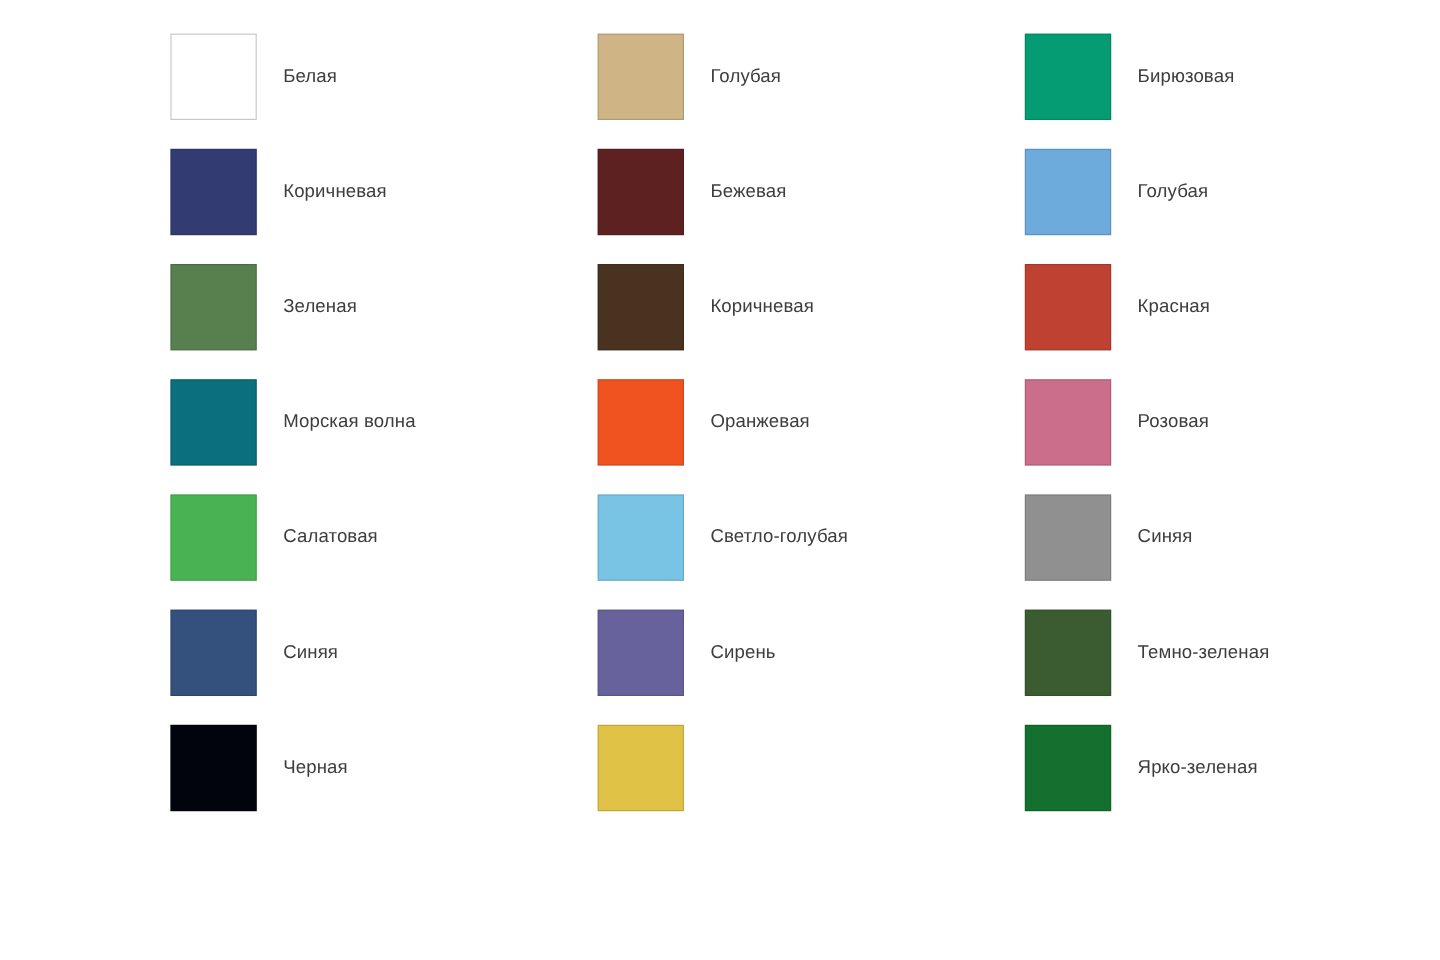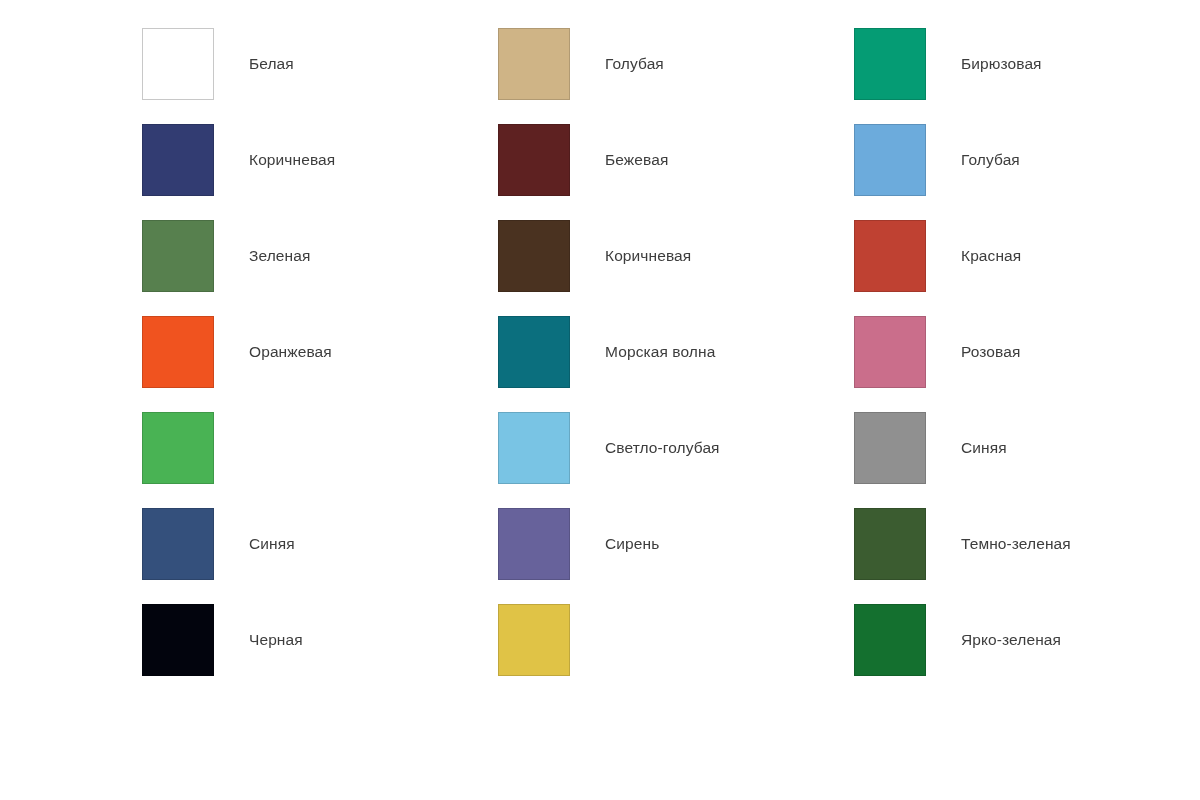--- a/index.html
+++ b/index.html
@@ -24,21 +24,21 @@
   }
   .grid {
     display: grid;
     grid-template-columns: 356px 356px 356px;
     grid-auto-rows: 96px;
     margin-left: 142px;
   }
   .swatch-item {
     display: flex;
     align-items: flex-start;
-    gap: 16px;
+    gap: 3px;
   }
   .chip {
     width: 72px;
     height: 72px;
     flex: 0 0 72px;
     box-sizing: border-box;
     border: 1px solid rgba(0, 0, 0, 0.14);
   }
   .chip.light {
     border: 1px solid #c8c8c8;
@@ -88,33 +88,34 @@
       </div>
       <div class="swatch-item">
         <div class="chip" title="Коричневая" style="background-color: rgb(74, 50, 32);"></div>
         <div class="chip-label">Коричневая</div>
       </div>
       <div class="swatch-item">
         <div class="chip" title="Красная" style="background-color: rgb(191, 65, 50);"></div>
         <div class="chip-label">Красная</div>
       </div>
       <div class="swatch-item">
+        <div class="chip" title="Морская волна" style="background-color: rgb(11, 111, 126);"></div>
+        <div class="chip-label">Морская волна</div>
+      </div>
+      <div class="swatch-item">
         <div class="chip" title="Оранжевая" style="background-color: rgb(240, 83, 31);"></div>
         <div class="chip-label">Оранжевая</div>
-      </div>
-      <div class="swatch-item">
-        <div class="chip" title="Морская волна" style="background-color: rgb(11, 111, 126);"></div>
-        <div class="chip-label">Морская волна</div>
       </div>
       <div class="swatch-item">
         <div class="chip" title="Розовая" style="background-color: rgb(202, 110, 139);"></div>
         <div class="chip-label">Розовая</div>
       </div>
       <div class="swatch-item">
         <div class="chip" title="Салатовая" style="background-color: rgb(73, 179, 84);"></div>
+        <div class="chip-label">Салатовая</div>
       </div>
       <div class="swatch-item">
         <div class="chip" title="Светло-голубая" style="background-color: rgb(121, 196, 228);"></div>
         <div class="chip-label">Светло-голубая</div>
       </div>
       <div class="swatch-item">
         <div class="chip" title="Серая" style="background-color: rgb(144, 144, 144);"></div>
         <div class="chip-label">Синяя</div>
       </div>
       <div class="swatch-item">

